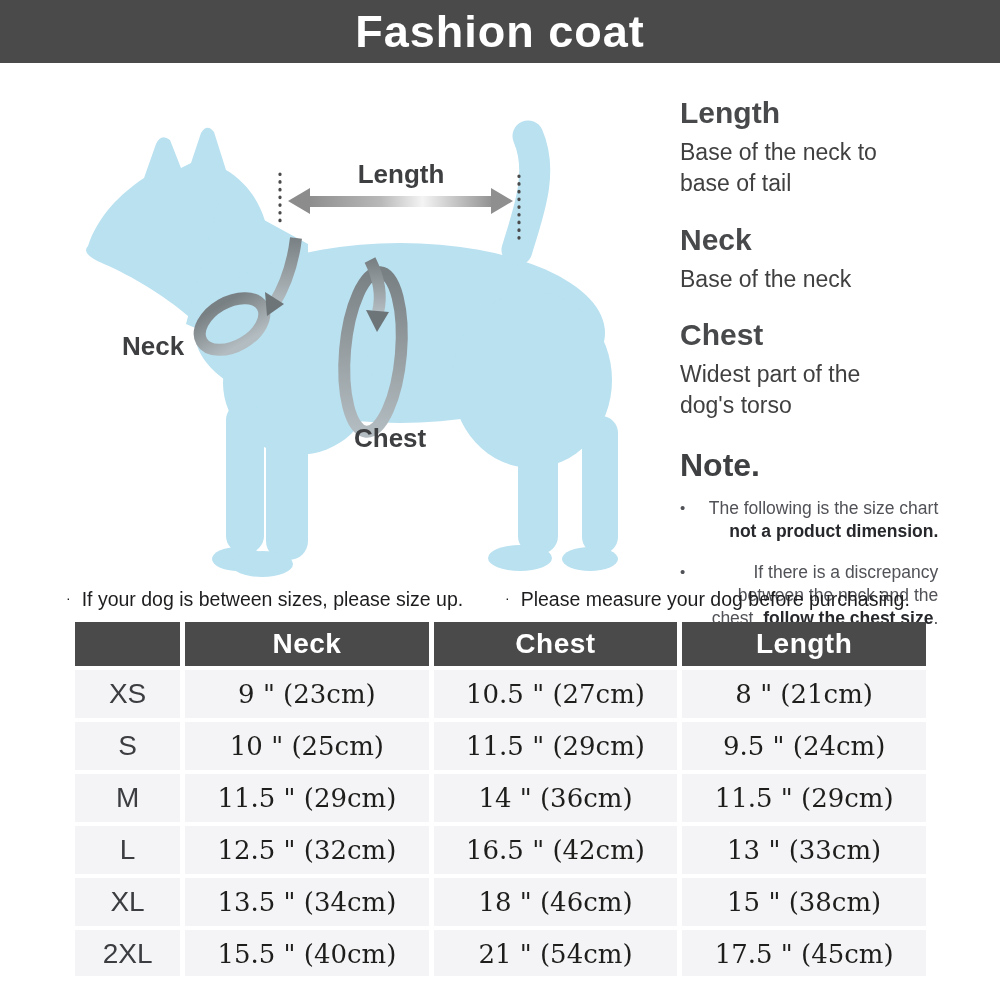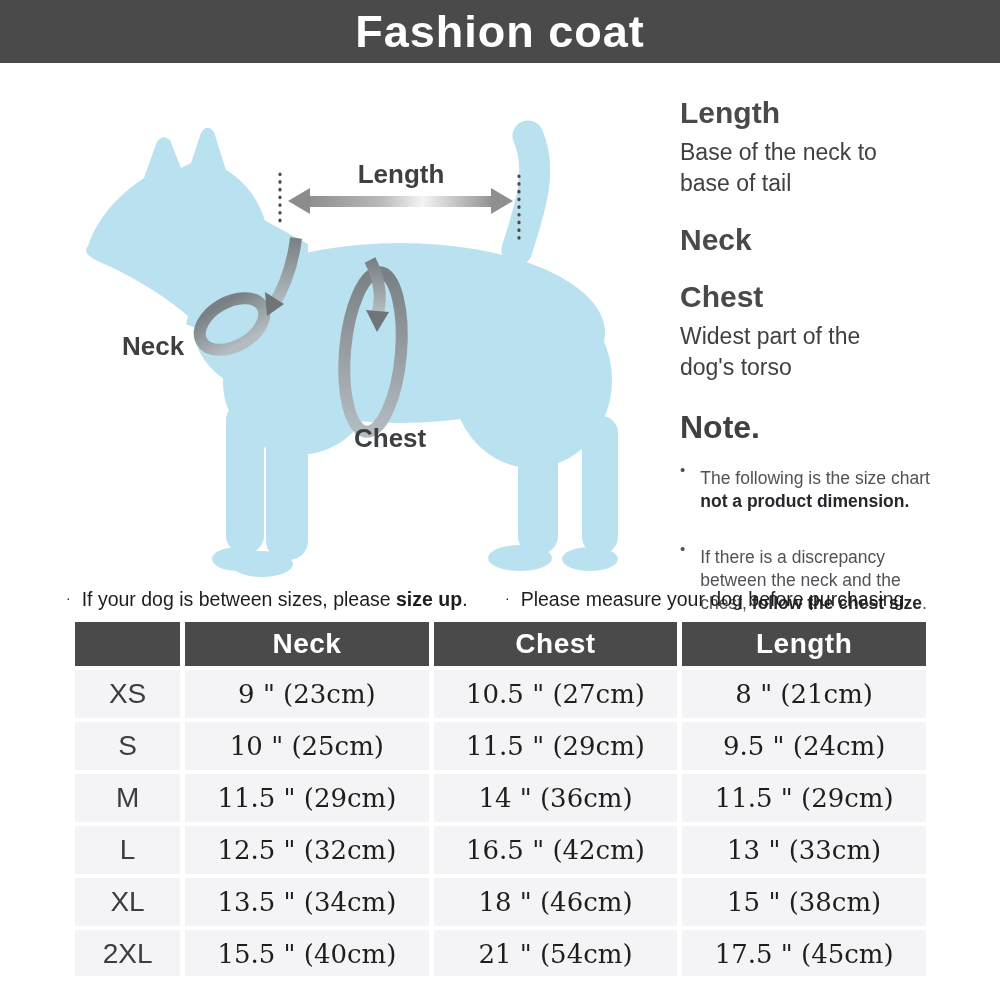--- a/index.html
+++ b/index.html
@@ -25,28 +25,28 @@
   #lbl-chest{left:354px;top:423px;}
   
   .defs{position:absolute;left:680px;top:96px;width:305px;}
   .def{margin:0 0 23px 0;}
   .def h2{margin:0 0 7px 0;font-size:30px;font-weight:700;color:#48494b;}
   .def p{margin:0;font-size:23px;line-height:1.36;color:#404040;max-width:238px;}
   .note{margin-top:26px;}
   .note h3{margin:0 0 13px 0;font-size:32px;font-weight:700;color:#3f4042;}
   .note-item{display:flex;gap:7px;margin:0 0 17px 0;font-size:17.5px;line-height:1.32;color:#515257;}
   .note-item .dot{font-size:15px;line-height:1.5;}
-  .note-item p{margin:8px;max-width:246px;}
+  .note-item p{margin:0;max-width:246px;text-align:right;}
   .note-item b{color:#27282c;}
   
   .tip{position:absolute;top:588px;font-size:19.5px;color:#1d1d1f;white-space:nowrap;}
   #tip-0{left:66px;}
   #tip-1{left:505px;text-align:center;}
   .tip .dot{font-size:14px;vertical-align:3px;margin-right:11px;}
-  .tip b{font-weight:700;}
+  .tip b{font-weight:400;}
   
   .size-table{
     position:absolute;left:70px;top:618px;width:861px;
     border-collapse:separate;border-spacing:5px 4px;
   }
   .size-table th,.size-table td{text-align:center;vertical-align:middle;padding:0;}
   .size-table thead th{
     background:#4a4a4b;color:#ffffff;font-size:28px;font-weight:700;height:44px;letter-spacing:.5px;
   }
   .size-table thead th.corner{width:106px;}
@@ -126,20 +126,21 @@
   <div class="dim" id="lbl-neck">Neck</div>
   <div class="dim" id="lbl-chest">Chest</div>
 
   <div class="defs">
     <div class="def">
       <h2>Length</h2>
       <p>Base of the neck to base of tail</p>
     </div>
     <div class="def">
       <h2>Neck</h2>
+      <p>Base of the neck</p>
     </div>
     <div class="def">
       <h2>Chest</h2>
       <p>Widest part of the dog's torso</p>
     </div>
 
     <div class="note">
       <h3>Note.</h3>
       <div class="note-item">
         <span class="dot">•</span>

